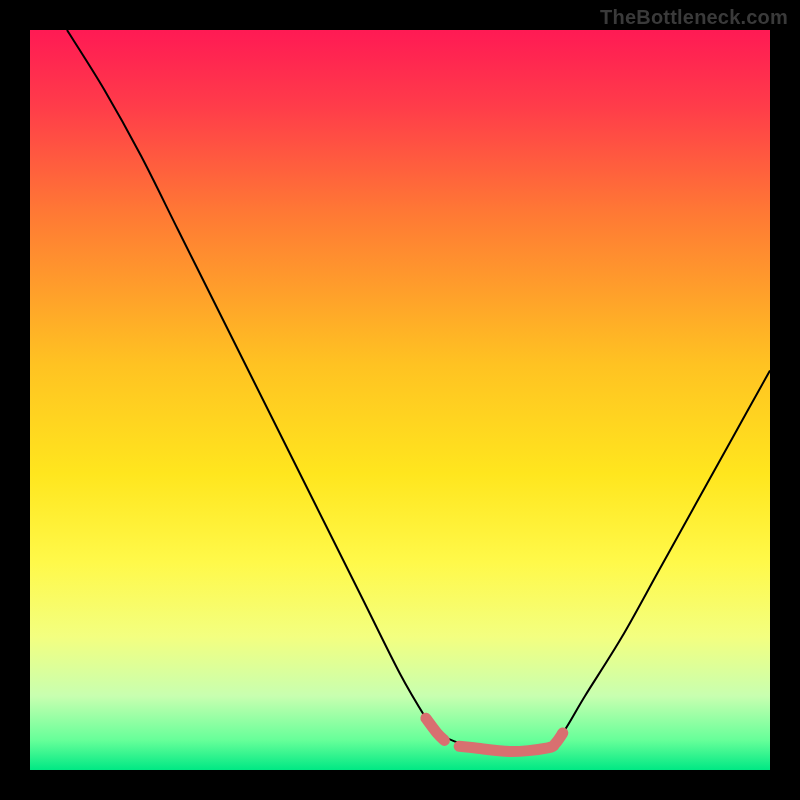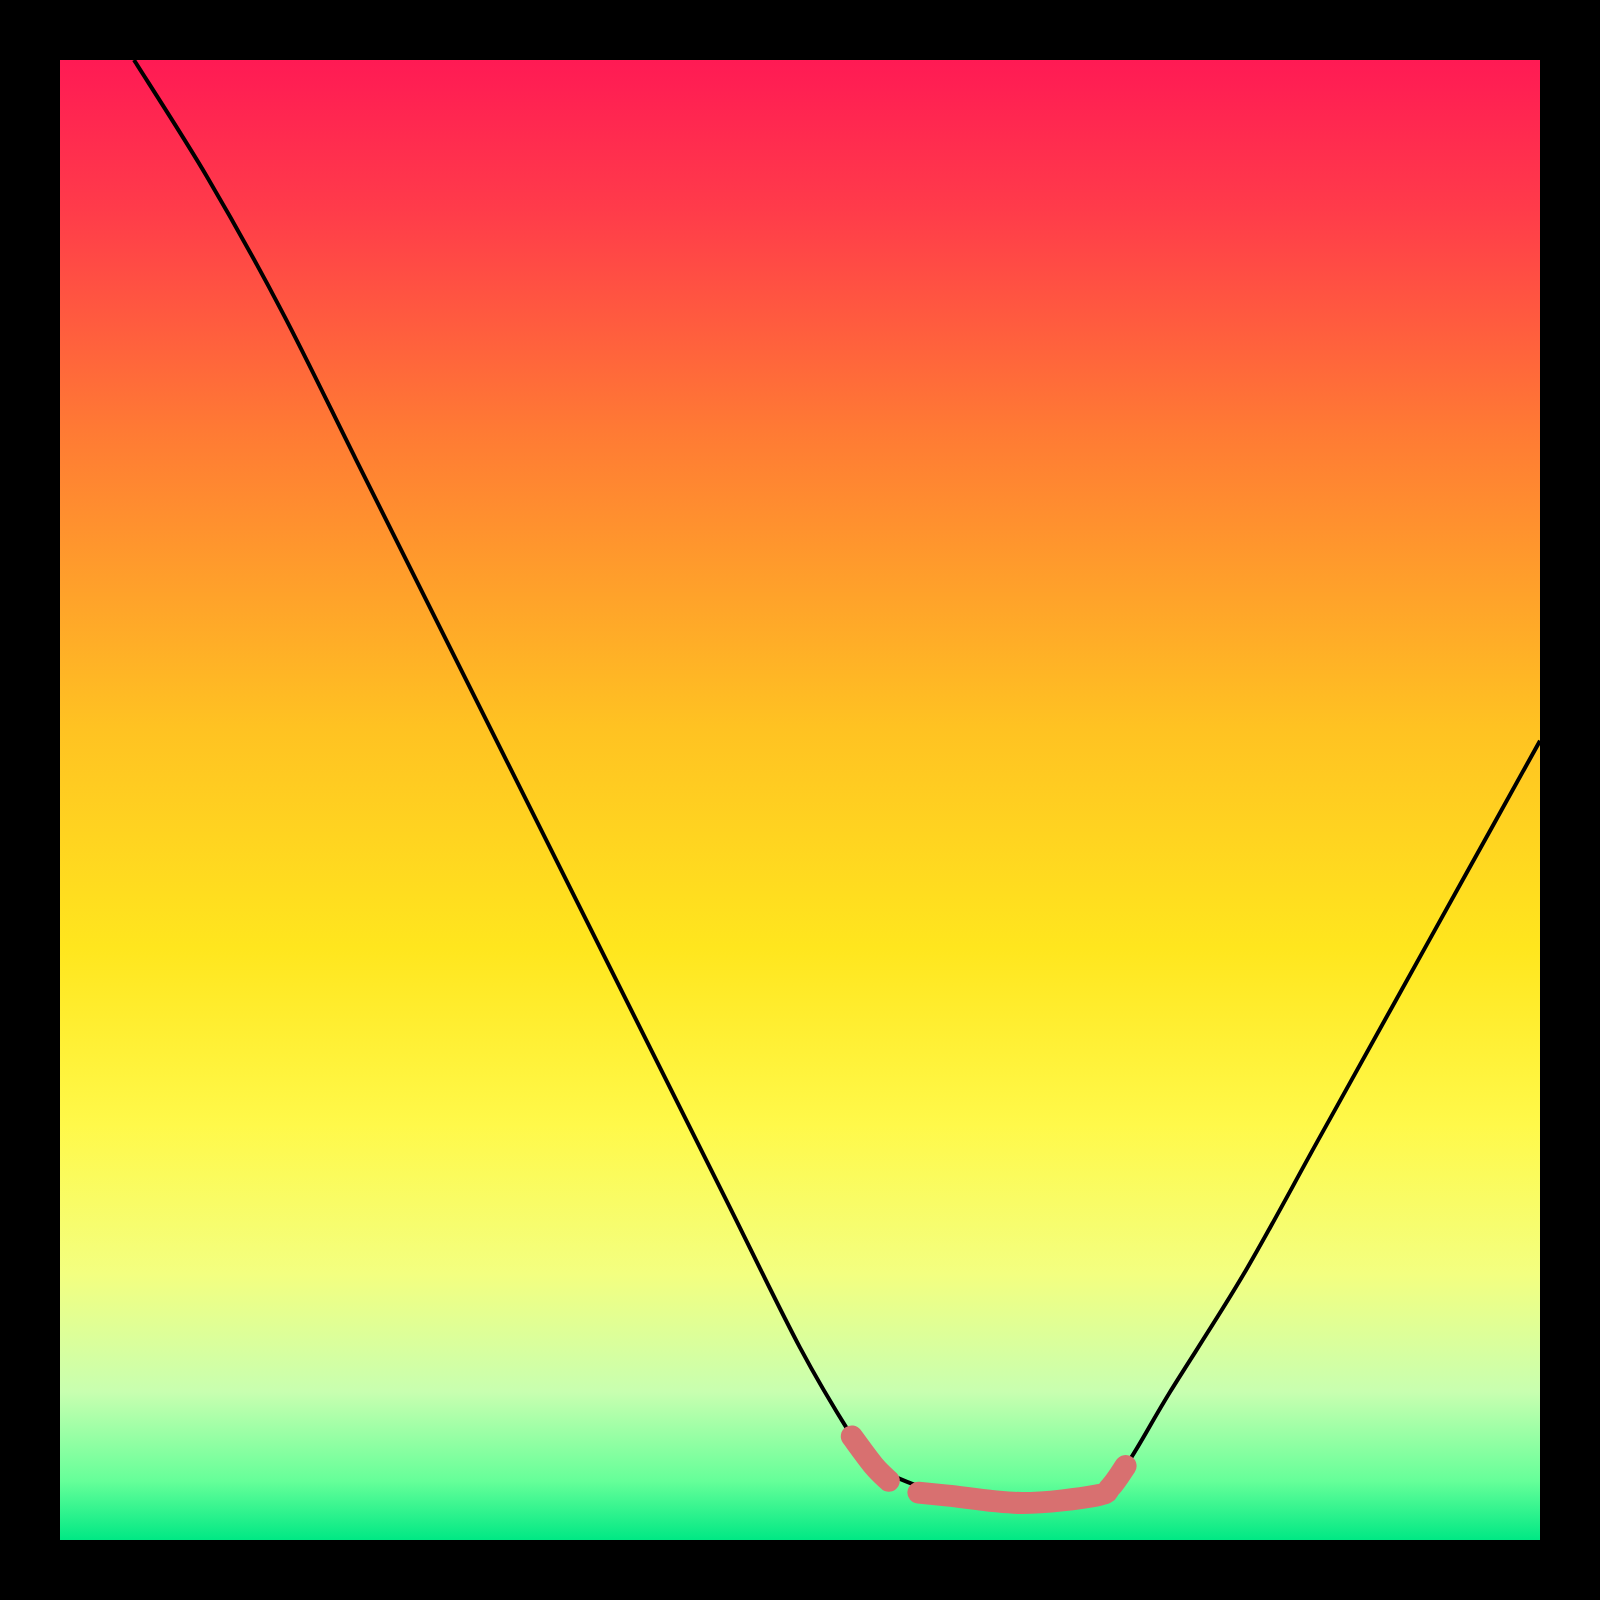--- a/index.html
+++ b/index.html
@@ -33,20 +33,21 @@
     top: 30px;
     width: 740px;
     height: 740px;
   }
   svg { display: block; }
 </style>
 </head>
 <body>
 
 <div class="stage">
+  <div class="watermark">TheBottleneck.com</div>
 
   <div class="plot">
     <svg id="chart-svg" width="740" height="740" viewBox="0 0 740 740">
       <defs>
         <linearGradient id="bg-grad" x1="0" y1="0" x2="0" y2="1">
             <stop offset="0%" stop-color="#ff1a54"></stop>
             <stop offset="10%" stop-color="#ff3b4a"></stop>
             <stop offset="25%" stop-color="#ff7a34"></stop>
             <stop offset="45%" stop-color="#ffc222"></stop>
             <stop offset="60%" stop-color="#ffe61e"></stop>

